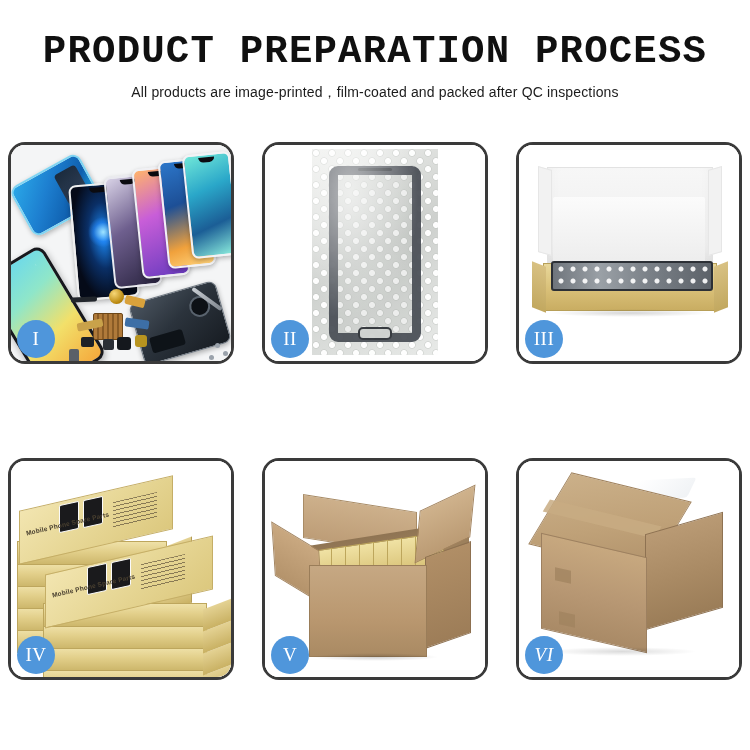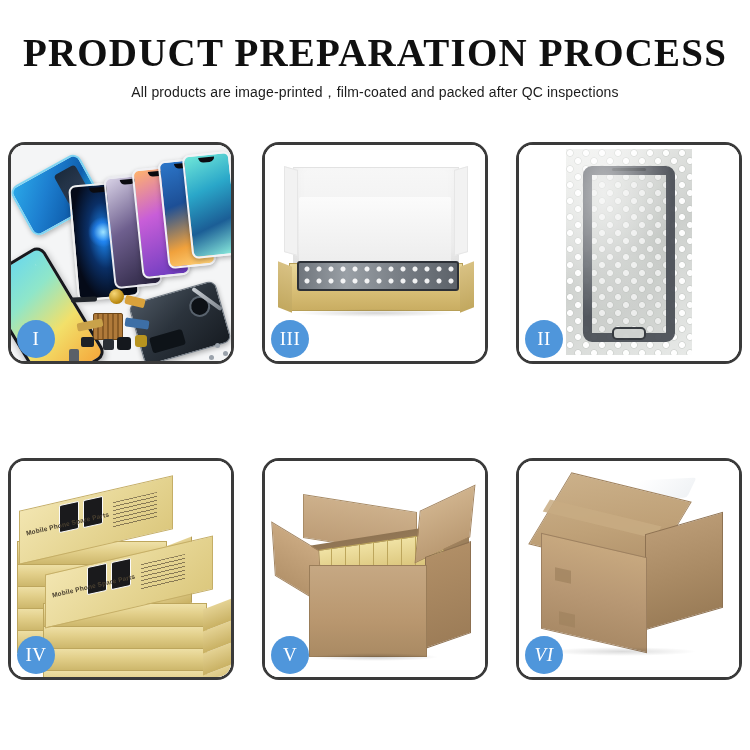--- a/index.html
+++ b/index.html
@@ -14,21 +14,21 @@
     overflow: hidden;
     position: relative;
   }
 
   
   .header {
     padding-top: 32px;
     text-align: center;
   }
   .main-title {
-    font-family: Liberation Serif, serif;
+    font-family: Liberation Mono, monospace;
     font-size: 39px;
     font-weight: bold;
     letter-spacing: 1.2px;
     color: #101010;
     margin: 0;
     line-height: 1.06;
     white-space: nowrap;
   }
   .sub-title {
     font-family: "Liberation Sans", sans-serif;
@@ -489,41 +489,41 @@
         <div class="part p-screw2"></div>
         <div class="part p-screw3"></div>
         <div class="part p-tool"></div>
       </div>
     </div>
     <div class="badge pI">I</div>
   </div>
 
   <div class="panel">
     <div class="panel-inner">
+      <div class="scene2">
+        <div class="bubblewrap">
+          <div class="screen-under"></div>
+          <div class="bubble-gloss"></div>
+        </div>
+      </div>
+    </div>
+    <div class="badge pII">II</div>
+  </div>
+
+  <div class="panel">
+    <div class="panel-inner">
       <div class="scene3">
         <div class="box3-lidback"></div>
         <div class="box3-foam"></div>
         <div class="box3-tray"></div>
         <div class="box3-screen"></div>
         <div class="box3-shadow"></div>
       </div>
     </div>
     <div class="badge pIII">III</div>
-  </div>
-
-  <div class="panel">
-    <div class="panel-inner">
-      <div class="scene2">
-        <div class="bubblewrap">
-          <div class="screen-under"></div>
-          <div class="bubble-gloss"></div>
-        </div>
-      </div>
-    </div>
-    <div class="badge pII">II</div>
   </div>
 
   <div class="panel">
     <div class="panel-inner">
       <div class="scene4">
         <div class="stack">
           <div class="kbox kL5"></div>
           <div class="kbox kL4"></div>
           <div class="kbox kL3"></div>
           <div class="kbox kL2"></div>

